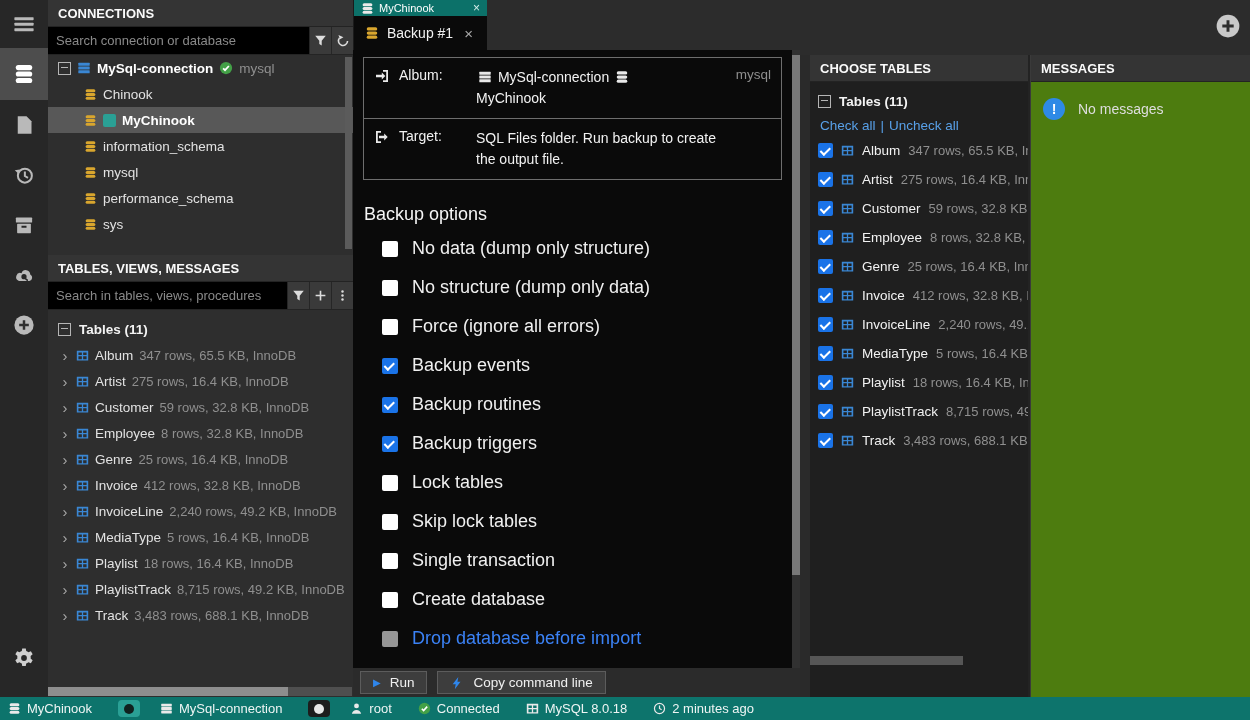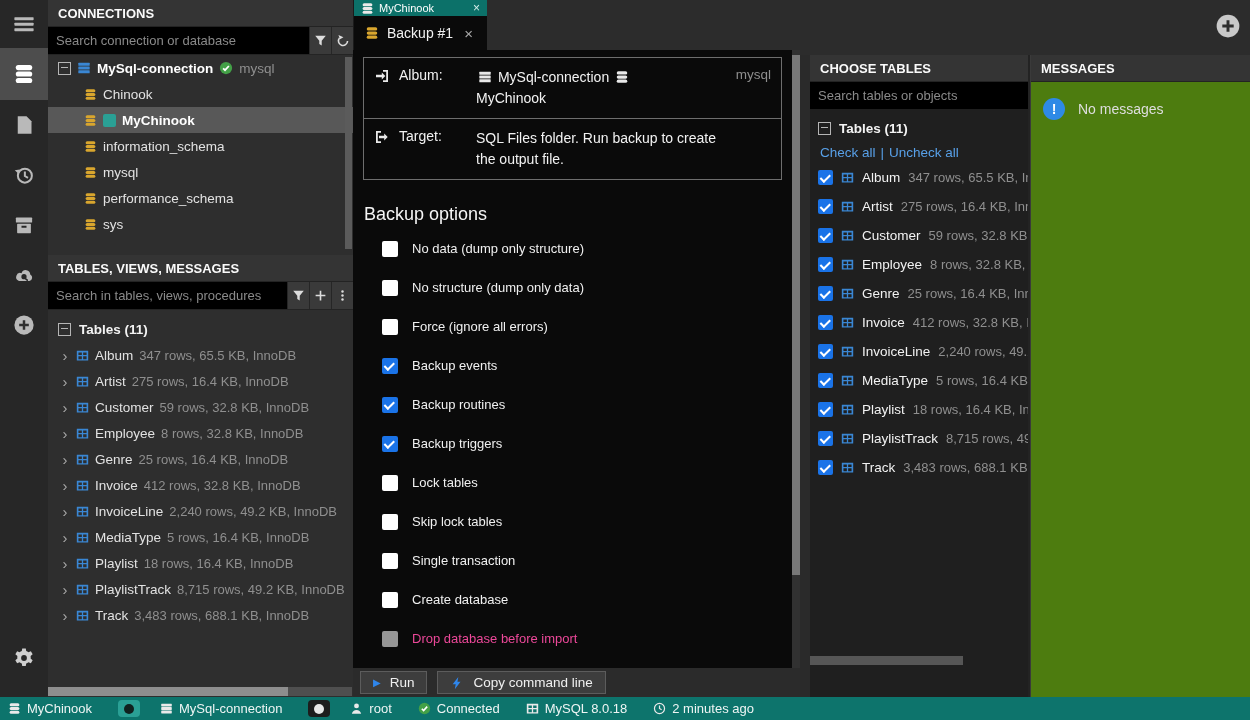--- a/index.html
+++ b/index.html
@@ -60,22 +60,22 @@
   .vscroll .thumb{position:absolute;left:0;top:5px;width:8px;height:520px;background:#787878;}
   
   .srctable{margin:7px 10px 0;border:1px solid #6e6e6e;}
   .srcrow{display:flex;padding:9px 10px;position:relative;}
   .srcrow + .srcrow{border-top:1px solid #6e6e6e;}
   .srclabel{width:102px;display:flex;gap:9px;align-items:flex-start;font-size:14px;color:#f2f2f2;flex:none;}
   .srcval{flex:1;font-size:14px;line-height:1.5;padding-right:46px;color:#f2f2f2;}
   .srcval .ic{vertical-align:-2px;margin:0 2px;}
   .engine{position:absolute;right:10px;top:9px;color:#8f8f8f;font-size:13.5px;}
   .bo-title{font-size:18px;color:#f5f5f5;margin:24px 0 4px 11px;}
-  .bo-row{height:39px;display:flex;align-items:center;gap:14px;padding-left:29px;font-size:13px;color:#f0f0f0;}
-  .bo-row.off{color:#ec4899;}
+  .bo-row{height:39px;display:flex;align-items:center;gap:14px;padding-left:29px;font-size:18px;color:#f0f0f0;}
+  .bo-row.off{color:#3b82f6;}
   .cb{width:16px;height:16px;border-radius:2px;background:#fff;flex:none;display:flex;align-items:center;
     justify-content:center;cursor:pointer;}
   .cb.checked{background:#1a73e8;}
   .cb.checked::after{content:"";width:8px;height:4px;border-left:2px solid #fff;border-bottom:2px solid #fff;
     transform:rotate(-45deg) translate(0,-1px);}
   .cb.disabled{background:#969696;cursor:default;}
   .cb.sm{width:15px;height:15px;}
   .toolbar{position:absolute;left:0;bottom:0;width:447px;height:29px;background:#2b2b2b;display:flex;
     align-items:center;padding-left:7px;gap:10px;box-sizing:border-box;}
   .tbtn{height:23px;background:#3d3d3d;border:1px solid #5c5c5c;color:#f0f0f0;display:inline-flex;
@@ -620,23 +620,20 @@
     </button>
   </div>
 </div>
 
 <div class="abs splitter"></div>
 
 <div class="abs choosepane">
   <div class="section-header">
     <span>CHOOSE TABLES</span>
   </div>
-  <div class="searchrow">
-    <input placeholder="Search tables or objects" style="">
-  </div>
   <div class="grp-row" style="padding-left:8px">
     <span class="collapse-box"></span>
     <span>Tables (11)</span>
   </div>
   <div class="ct-links">
     <span>Check all</span>
     <span>|</span>
     <span>Uncheck all</span>
   </div>
   <div class="ct-row">

